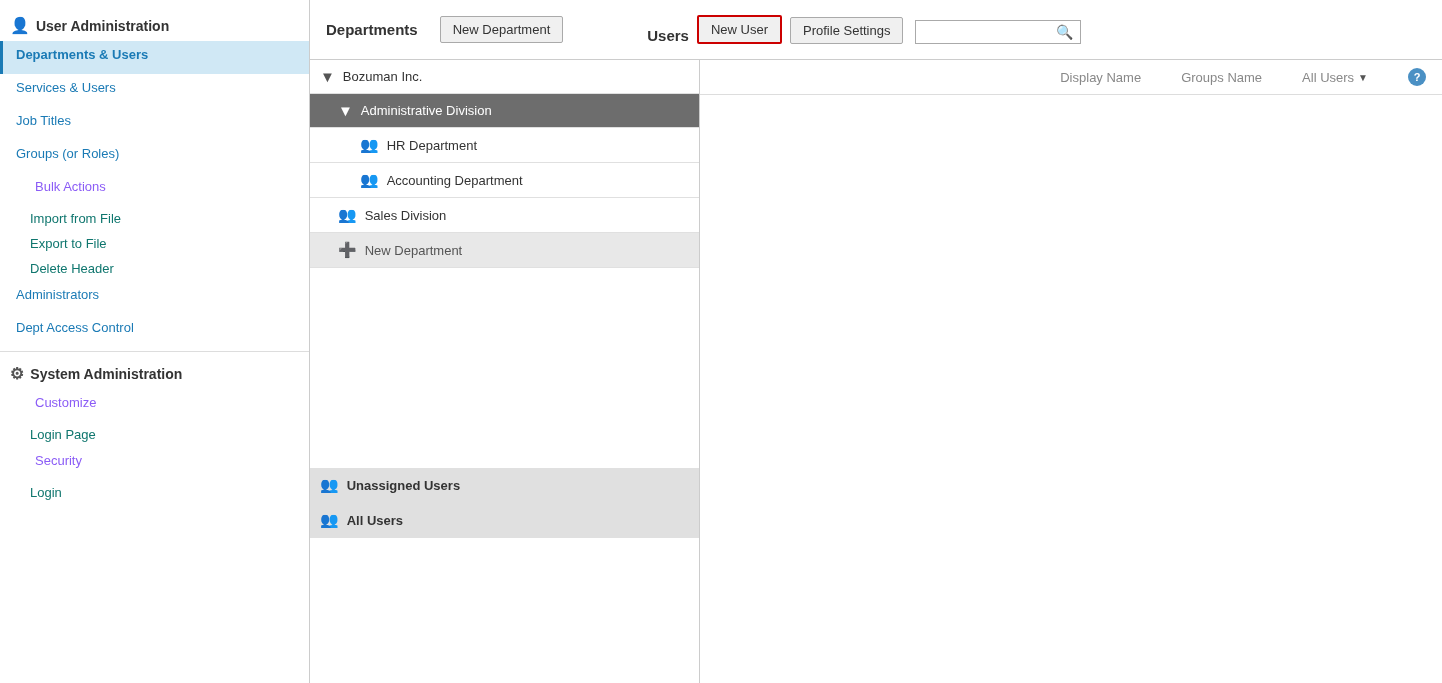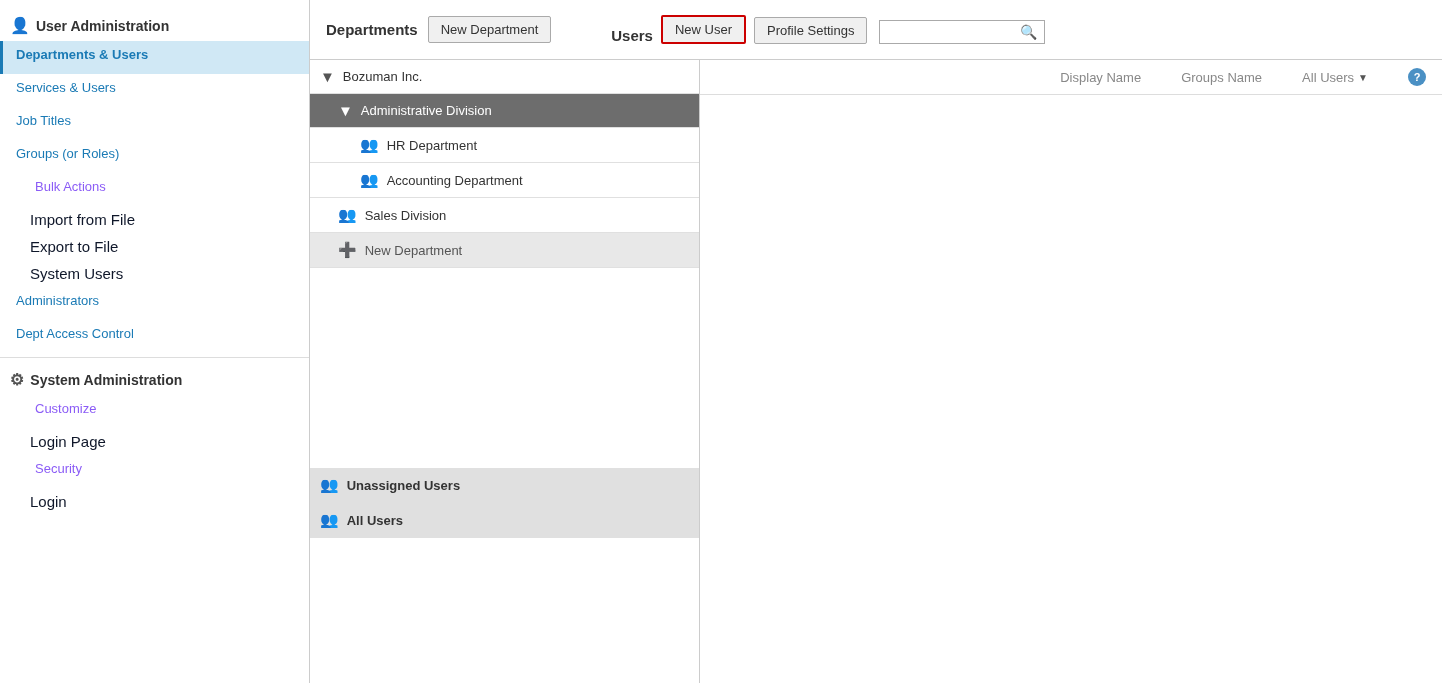--- a/index.html
+++ b/index.html
@@ -55,22 +55,22 @@
     .sidebar-item.plain {
       color: #8b5cf6;
       cursor: default;
       font-weight: normal;
       margin-left: 19px;
     }
 
     .sidebar-subitem {
       padding: 5px 10px 5px 30px;
       cursor: pointer;
-      color: #0f172a;
-      font-size: 15px;
+      color: #0f766e;
+      font-size: 13px;
     }
 
     .sidebar-divider {
       height: 1px;
       background: #ddd;
       margin: 4px 0;
     }
 
     
     #main {
@@ -79,21 +79,21 @@
       flex-direction: column;
       overflow: hidden;
     }
 
     
     #toolbar {
       display: flex;
       align-items: center;
       padding: 15px 16px;
       border-bottom: 1px solid #ccc;
-      gap: 10px;
+      gap: 22px;
       background: #fff;
       min-height: 56px;
     }
 
     .toolbar-label {
       font-weight: bold;
       font-size: 15px;
       color: #333;
     }
 
@@ -271,21 +271,21 @@
   <div class="sidebar-item plain">
     <span>Bulk Actions</span>
   </div>
   <div class="sidebar-subitem">
     <span>Import from File</span>
   </div>
   <div class="sidebar-subitem">
     <span>Export to File</span>
   </div>
   <div class="sidebar-subitem">
-    <span>System Users</span>
+    <span>Delete Header</span>
   </div>
   <div class="sidebar-item">
     <span>Administrators</span>
   </div>
   <div class="sidebar-item">
     <span>Dept Access Control</span>
   </div>
 
   <div class="sidebar-divider"></div>
 

